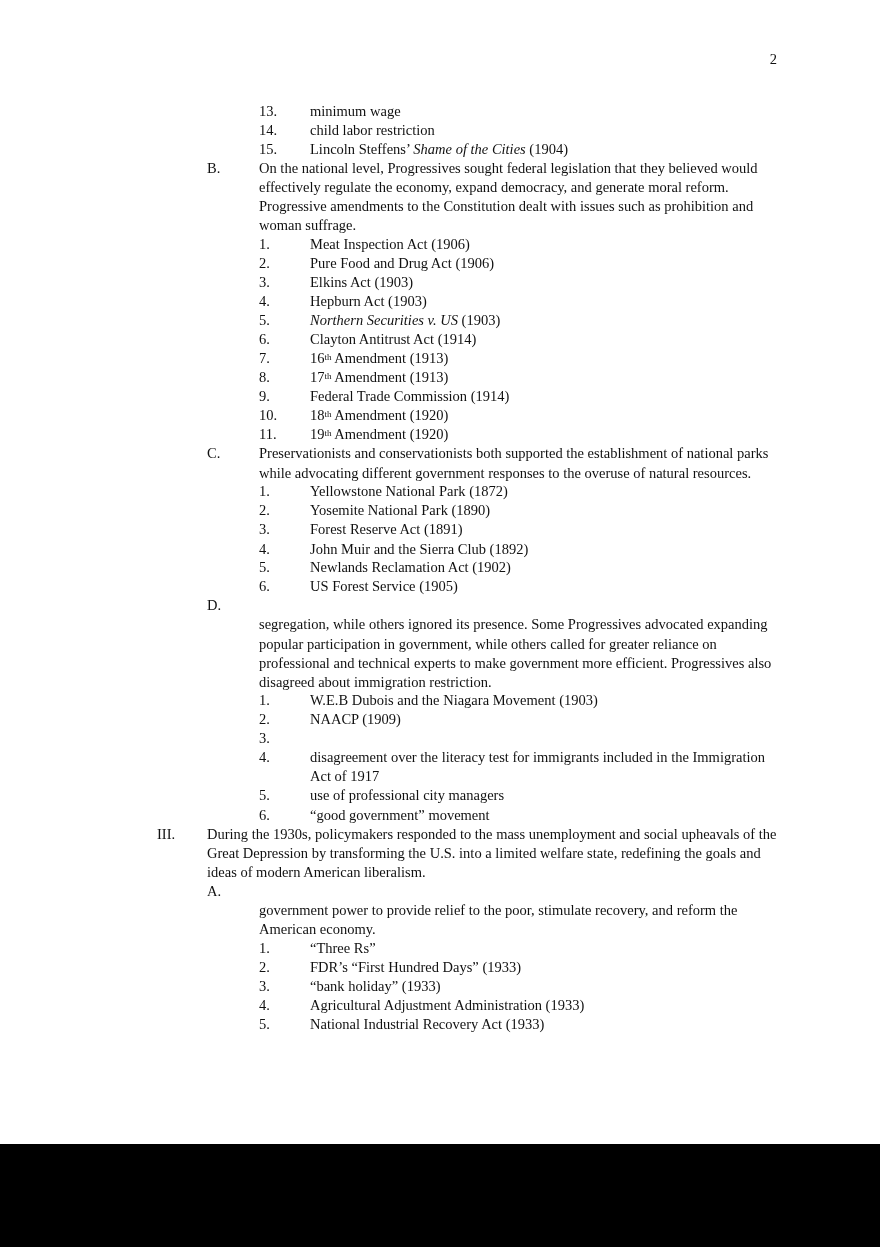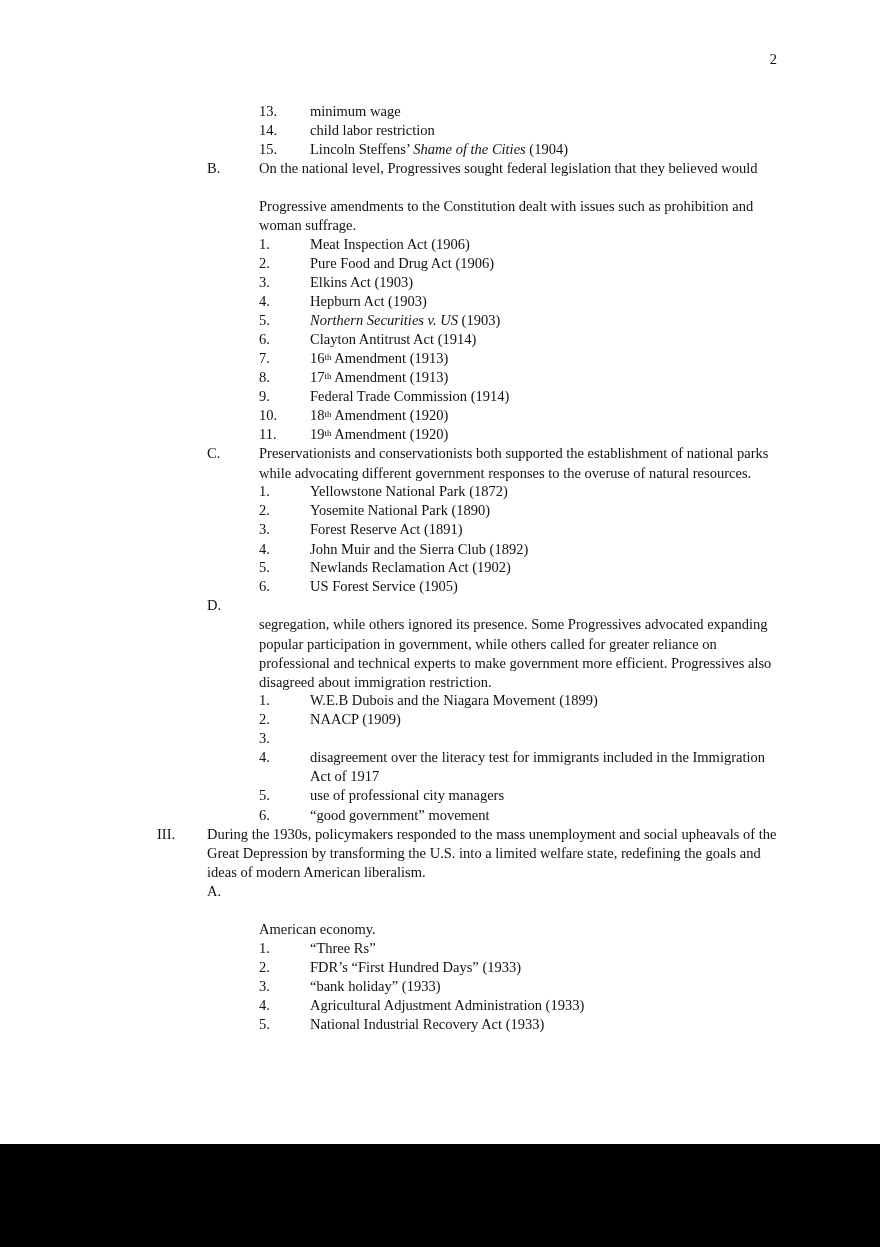--- a/index.html
+++ b/index.html
@@ -20,20 +20,21 @@
 
   <div class="lbl" style="left:259px;top:102px">13.</div>
   <div class="ln" style="left:310px;top:102px">minimum wage</div>
   <div class="lbl" style="left:259px;top:121px">14.</div>
   <div class="ln" style="left:310px;top:121px">child labor restriction</div>
   <div class="lbl" style="left:259px;top:140px">15.</div>
   <div class="ln" style="left:310px;top:140px"><span>Lincoln Steffens’ </span><i>Shame of the Cities</i><span> (1904)</span></div>
 
   <div class="lbl" style="left:207px;top:159px">B.</div>
   <div class="ln" style="left:259px;top:159px">On the national level, Progressives sought federal legislation that they believed would</div>
+  <div class="ln" style="left:259px;top:178px">effectively regulate the economy, expand democracy, and generate moral reform.</div>
   <div class="ln" style="left:259px;top:197px">Progressive amendments to the Constitution dealt with issues such as prohibition and</div>
   <div class="ln" style="left:259px;top:216px">woman suffrage.</div>
 
   <div class="lbl" style="left:259px;top:235px">1.</div>
   <div class="ln" style="left:310px;top:235px">Meat Inspection Act (1906)</div>
   <div class="lbl" style="left:259px;top:254px">2.</div>
   <div class="ln" style="left:310px;top:254px">Pure Food and Drug Act (1906)</div>
   <div class="lbl" style="left:259px;top:273px">3.</div>
   <div class="ln" style="left:310px;top:273px">Elkins Act (1903)</div>
   <div class="lbl" style="left:259px;top:292px">4.</div>
@@ -68,38 +69,39 @@
   <div class="ln" style="left:310px;top:558px">Newlands Reclamation Act (1902)</div>
   <div class="lbl" style="left:259px;top:577px">6.</div>
   <div class="ln" style="left:310px;top:577px">US Forest Service (1905)</div>
 
   <div class="lbl" style="left:207px;top:596px">D.</div>
   <div class="ln" style="left:259px;top:615px">segregation, while others ignored its presence. Some Progressives advocated expanding</div>
   <div class="ln" style="left:259px;top:635px">popular participation in government, while others called for greater reliance on</div>
   <div class="ln" style="left:259px;top:654px">professional and technical experts to make government more efficient. Progressives also</div>
   <div class="ln" style="left:259px;top:673px">disagreed about immigration restriction.</div>
   <div class="lbl" style="left:259px;top:691px">1.</div>
-  <div class="ln" style="left:310px;top:691px">W.E.B Dubois and the Niagara Movement (1899)</div>
+  <div class="ln" style="left:310px;top:691px">W.E.B Dubois and the Niagara Movement (1903)</div>
   <div class="lbl" style="left:259px;top:710px">2.</div>
   <div class="ln" style="left:310px;top:710px">NAACP (1909)</div>
   <div class="lbl" style="left:259px;top:729px">3.</div>
   <div class="lbl" style="left:259px;top:748px">4.</div>
   <div class="ln" style="left:310px;top:748px">disagreement over the literacy test for immigrants included in the Immigration</div>
   <div class="ln" style="left:310px;top:767px">Act of 1917</div>
   <div class="lbl" style="left:259px;top:786px">5.</div>
   <div class="ln" style="left:310px;top:786px">use of professional city managers</div>
   <div class="lbl" style="left:259px;top:806px">6.</div>
   <div class="ln" style="left:310px;top:806px">“good government” movement</div>
 
   <div class="lbl" style="left:157px;top:825px">III.</div>
   <div class="ln" style="left:207px;top:825px">During the 1930s, policymakers responded to the mass unemployment and social upheavals of the</div>
   <div class="ln" style="left:207px;top:844px">Great Depression by transforming the U.S. into a limited welfare state, redefining the goals and</div>
   <div class="ln" style="left:207px;top:863px">ideas of modern American liberalism.</div>
 
   <div class="lbl" style="left:207px;top:882px">A.</div>
+  <div class="ln" style="left:259px;top:901px">government power to provide relief to the poor, stimulate recovery, and reform the</div>
   <div class="ln" style="left:259px;top:920px">American economy.</div>
 
   <div class="lbl" style="left:259px;top:939px">1.</div>
   <div class="ln" style="left:310px;top:939px"> “Three Rs”</div>
   <div class="lbl" style="left:259px;top:958px">2.</div>
   <div class="ln" style="left:310px;top:958px"> FDR’s “First Hundred Days” (1933)</div>
   <div class="lbl" style="left:259px;top:977px">3.</div>
   <div class="ln" style="left:310px;top:977px">“bank holiday” (1933)</div>
   <div class="lbl" style="left:259px;top:996px">4.</div>
   <div class="ln" style="left:310px;top:996px">Agricultural Adjustment Administration (1933)</div>

